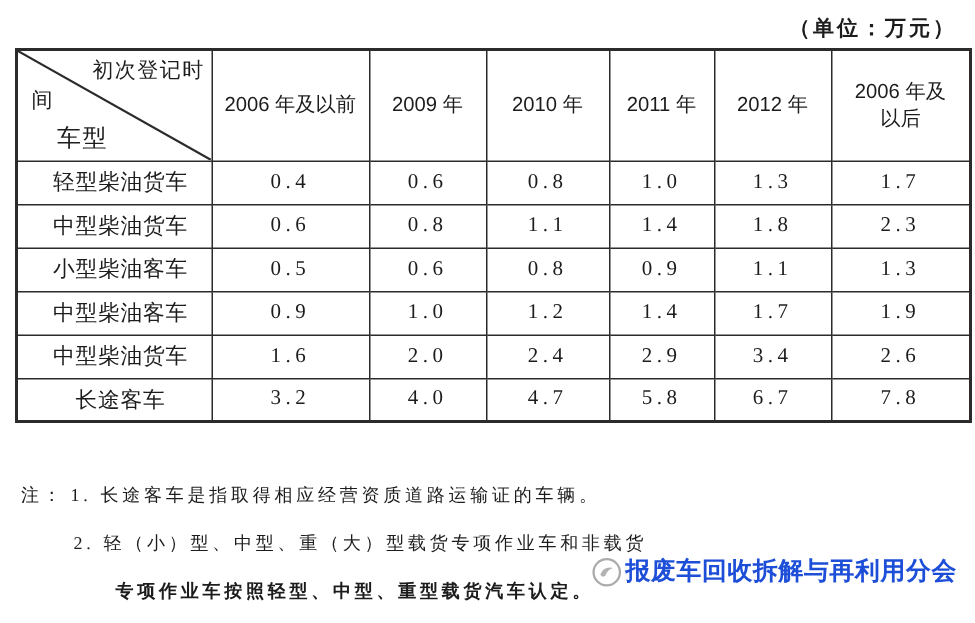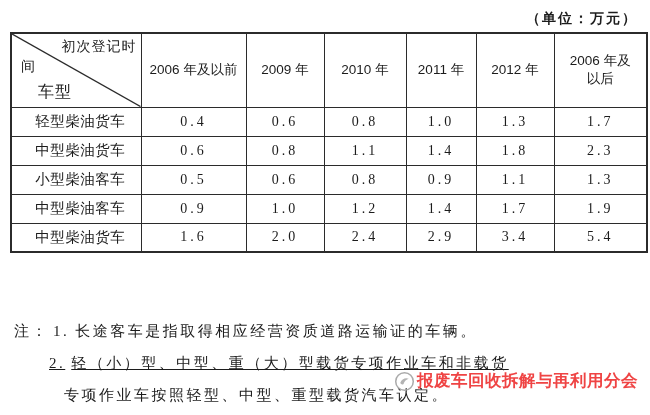--- a/index.html
+++ b/index.html
@@ -55,36 +55,36 @@
     letter-spacing:0.5px;
     white-space:nowrap;
   }
   td.val {
     font-size:14px;
     letter-spacing:3px;
     font-family:Liberation Serif, serif;
   }
   .note-line {
     position:absolute;
-    font-size:15px;
+    font-size:12px;
     letter-spacing:2.5px;
     white-space:nowrap;
   }
   .note-line .note-num { margin-right:6px; }
   .note-line .note-prefix { margin-right:4px; }
   .note-1 { left:14px; top:322px; }
-  .note-2 { left:49px; top:354px;text-decoration:underline; }
-  .note-3 { left:64px; top:386px; }
+  .note-2 { left:49px; top:354px; }
+  .note-3 { left:77px; top:386px;font-weight:bold; }
   .watermark {
     position:absolute;
     left:394px; top:370px;
     display:flex;
     align-items:center;
     gap:2px;
-    color:#ef4444;
+    color:#1d4ed8;
     font-family:"Liberation Sans","DejaVu Sans",sans-serif;
     font-size:16.5px;
     font-weight:bold;
     letter-spacing:0.5px;
     white-space:nowrap;
   }
   .wm-icon { display:inline-block; width:21px; height:21px; }
 </style>
 </head>
 <body>
@@ -174,21 +174,30 @@
       <td class="val">1.7</td>
       <td class="val">1.9</td>
     </tr>
     <tr>
       <td class="rowlabel">中型柴油货车</td>
       <td class="val">1.6</td>
       <td class="val">2.0</td>
       <td class="val">2.4</td>
       <td class="val">2.9</td>
       <td class="val">3.4</td>
-      <td class="val">5.4</td>
+      <td class="val">2.6</td>
+    </tr>
+    <tr>
+      <td class="rowlabel">长途客车</td>
+      <td class="val">3.2</td>
+      <td class="val">4.0</td>
+      <td class="val">4.7</td>
+      <td class="val">5.8</td>
+      <td class="val">6.7</td>
+      <td class="val">7.8</td>
     </tr>
   </tbody>
 </table>
 
 <div class="note-line note-1">
   <span class="note-prefix">注：</span><span class="note-num">1.</span><span>长途客车是指取得相应经营资质道路运输证的车辆。</span>
 </div>
 <div class="note-line note-2">
   <span class="note-num">2.</span><span>轻（小）型、中型、重（大）型载货专项作业车和非载货</span>
 </div>

